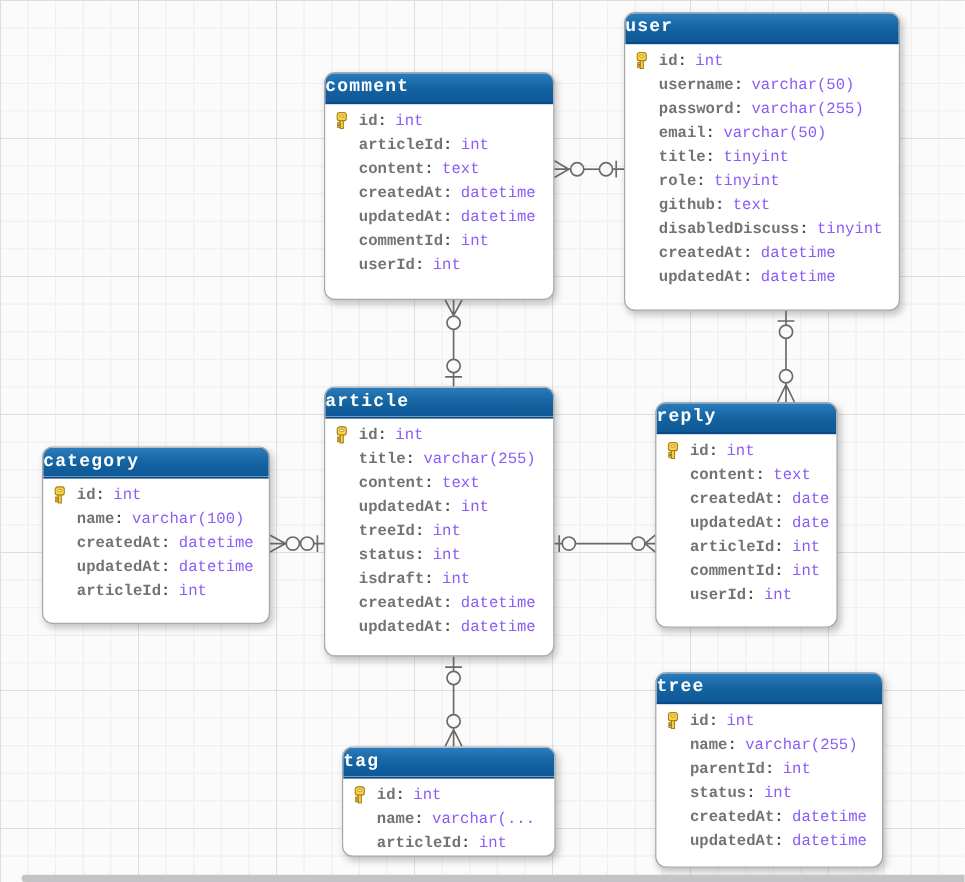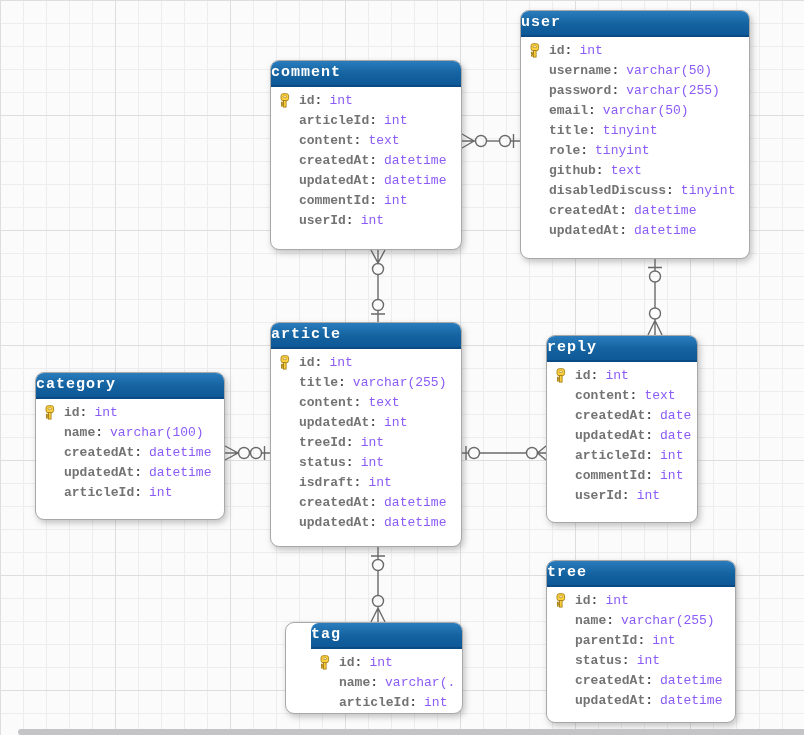--- a/index.html
+++ b/index.html
@@ -821,21 +821,21 @@
               <rect x="5" y="2.9" width="3.6" height="1.7" rx="0.8" fill="#fff9e0" stroke="#a5801c" stroke-width="0.6"></rect>
             </svg>
           </span>
         <span class="fname">updatedAt</span>
           <span class="fcolon">:</span>
         <span class="ftype">datetime</span>
       </div>
     </div>
   </div>
 
-  <div class="table" style="left:285px;top:622px;width:178px;height:92px;padding-left:25px;">
+  <div class="table" style="left:285px;top:622px;width:178px;height:92px;">
     <div class="thead">tag</div>
     <div class="tbody">
       <div class="row">
         <span class="kcell">
             <svg viewBox="0 0 13 15" width="13" height="15">
               <g fill="#fdd23e" stroke="#a5801c" stroke-width="0.9">
                 <rect x="3" y="0.7" width="7.6" height="7" rx="2.2"></rect>
                 <rect x="5.5" y="7.5" width="2.6" height="6.6"></rect>
                 <rect x="3.4" y="9.2" width="2.2" height="1.5"></rect>
                 <rect x="3.4" y="11.6" width="2.2" height="1.5"></rect>

